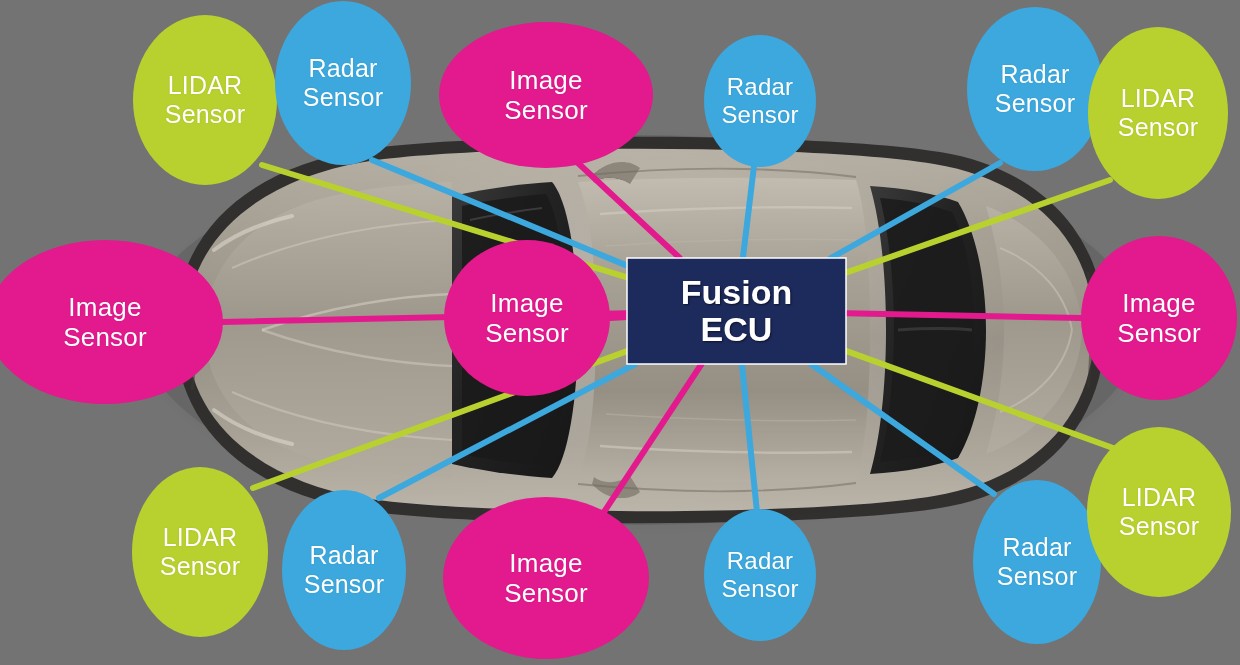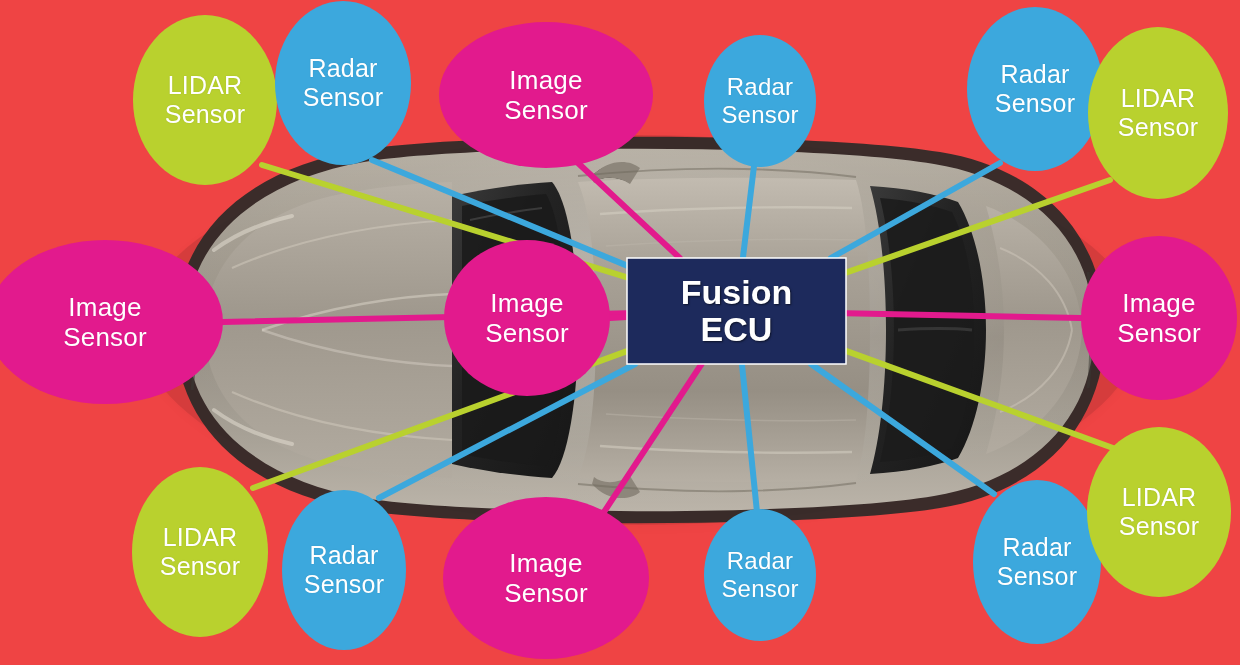--- a/index.html
+++ b/index.html
@@ -5,21 +5,21 @@
 <style>
   html, body {
     margin: 0;
     padding: 0;
     background: #ffffff;
   }
   #stage {
     position: relative;
     width: 1240px;
     height: 665px;
-    background: #ef4444;
+    background: #737373;
     overflow: hidden;
     font-family: "Liberation Sans", sans-serif;
   }
   #scene {
     position: absolute;
     left: 0;
     top: 0;
     width: 1240px;
     height: 665px;
   }

